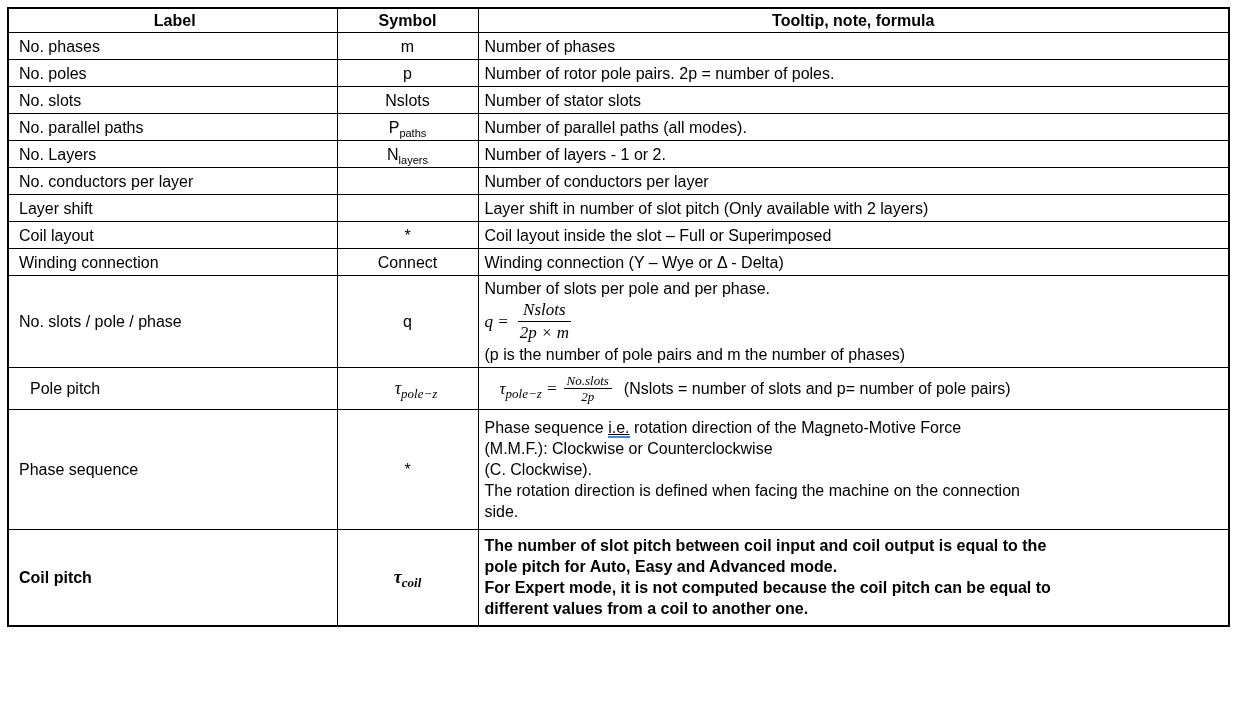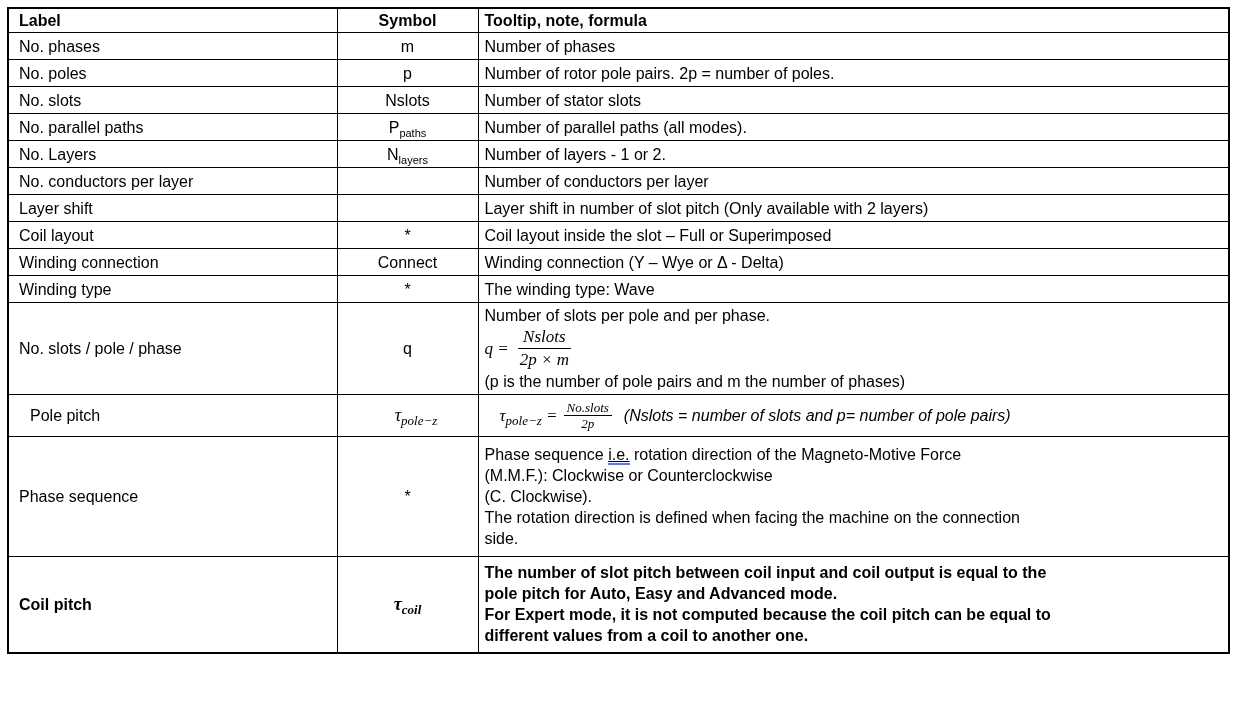--- a/index.html
+++ b/index.html
@@ -26,21 +26,21 @@
   }
   col.c1 { width: 329px; }
   col.c2 { width: 141px; }
   col.c3 { width: 751px; }
   th, td {
     border: 1.5px solid #000;
     vertical-align: middle;
     padding: 2px 6px 2px 10px;
   }
   th {
-    text-align: left;
+    text-align: center;
     font-weight: bold;
     height: 24px;
     padding-top: 1px;
     padding-bottom: 1px;
   }
   th.sym, td.sym {
     text-align: center;
     padding-left: 4px;
     padding-right: 4px;
     margin-top: 18px;
@@ -94,21 +94,21 @@
     display: block;
     padding: 1px 5px 0 5px;
     font-size: 17px;
     line-height: 20px;
   }
   .frac.small .num, .frac.small .den {
     font-size: 13px;
     line-height: 15px;
     padding: 0 3px;
   }
-  .f-tail { margin-left: 12px; font-style: italic; }
+  .f-tail { margin-left: 12px; }
   .ie {
     text-decoration: underline;
     border-bottom: 2px solid #4a7ef0;
   }
 </style>
 </head>
 <body>
 
 <table class="params">
   <colgroup>
@@ -162,25 +162,20 @@
     <tr class="single">
       <td>Coil layout</td>
       <td class="sym">*</td>
       <td class="tip">Coil layout inside the slot – Full or Superimposed</td>
     </tr>
     <tr class="single">
       <td>Winding connection</td>
       <td class="sym">Connect</td>
       <td class="tip">Winding connection (Y – Wye or Δ - Delta)</td>
     </tr>
-    <tr class="single">
-      <td>Winding type</td>
-      <td class="sym">*</td>
-      <td class="tip">The winding type: Wave</td>
-    </tr>
 
     <tr class="r-q">
       <td>No. slots / pole / phase</td>
       <td class="sym">q</td>
       <td class="tip">
         <span class="t-line">Number of slots per pole and per phase.</span>
         <span class="f-line">
           <span class="math lead">q =</span>
           <span class="frac">
             <span class="num math">Nslots</span>

